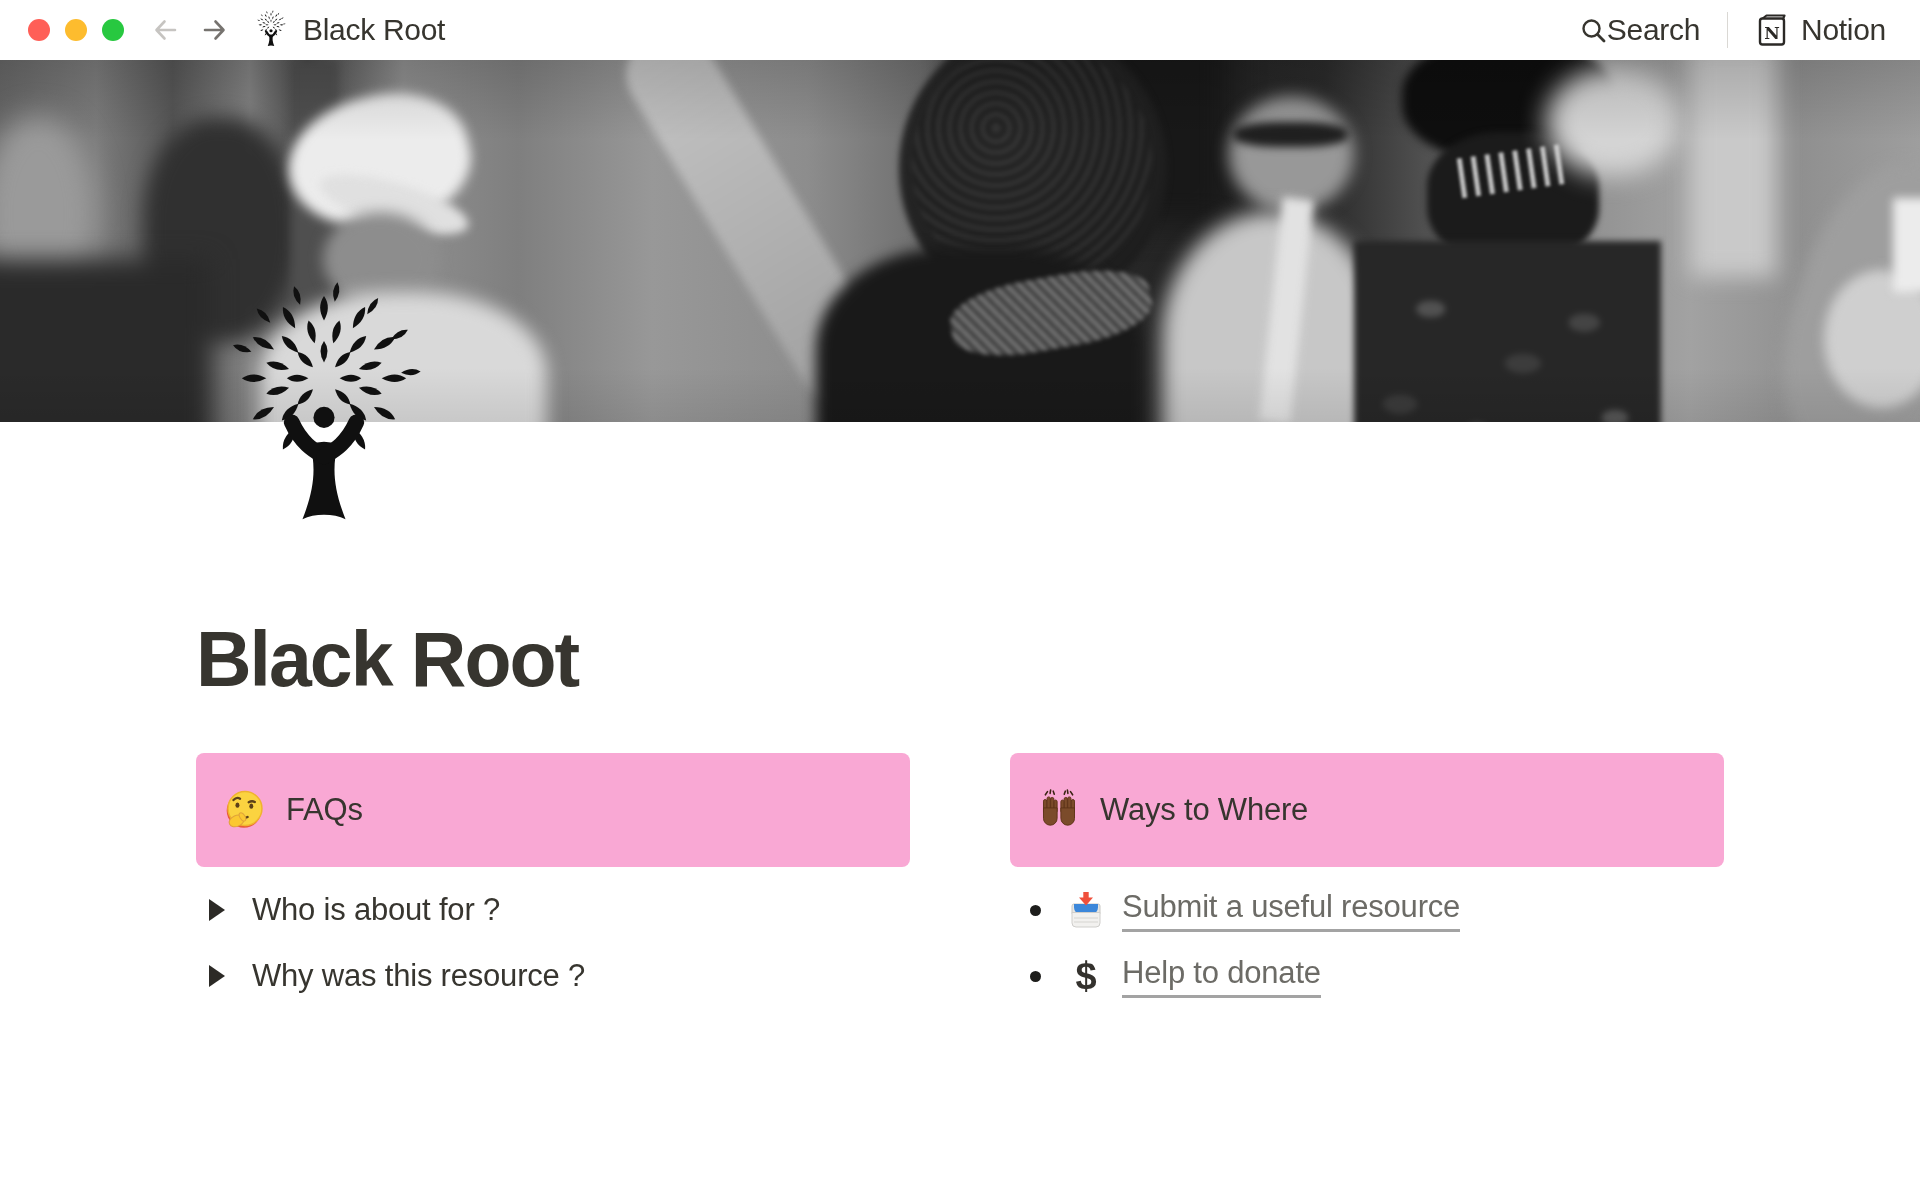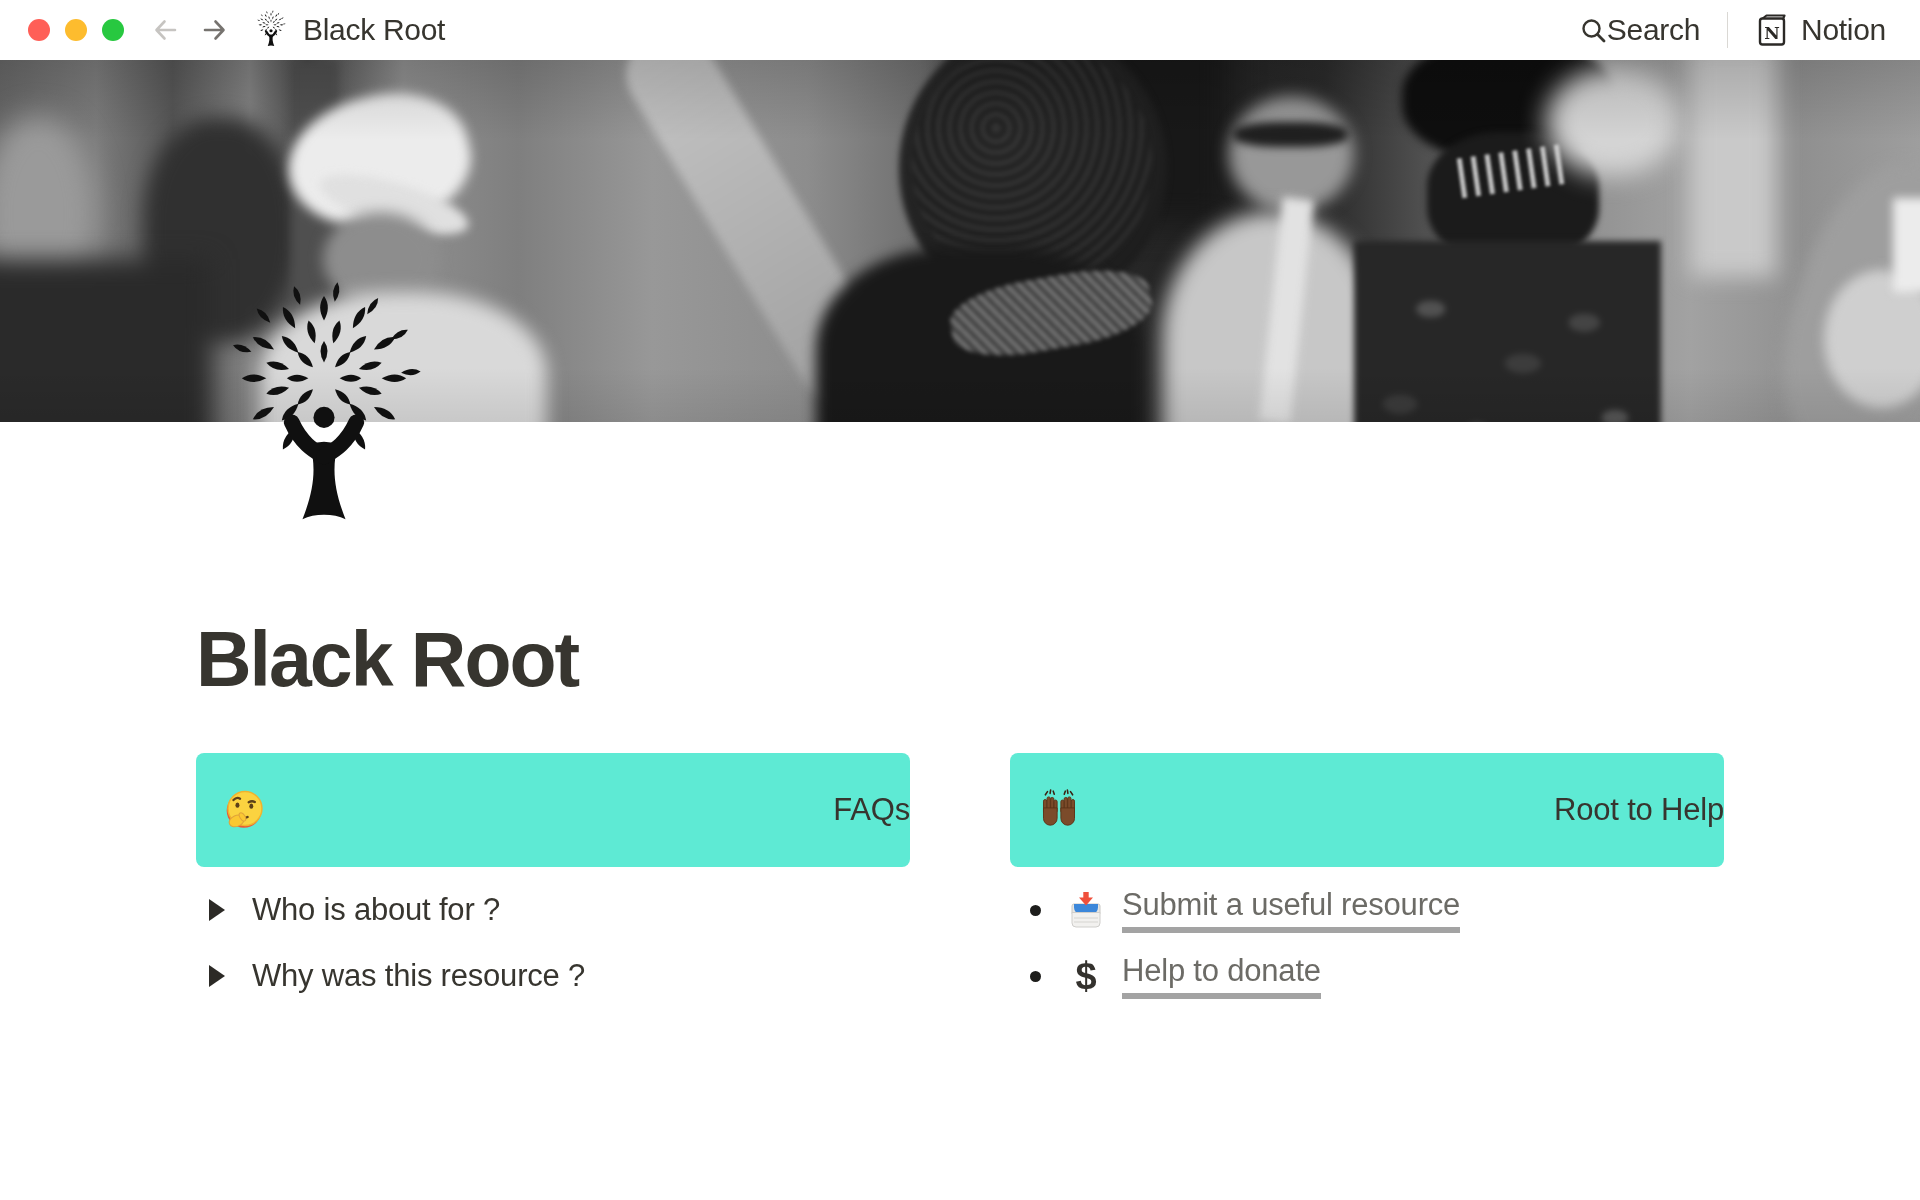--- a/index.html
+++ b/index.html
@@ -73,35 +73,35 @@
 
   
   .content { position:absolute; top:422px; left:196px; width:1528px; z-index:10; }
   .page-icon { display:block; width:196px; height:225px; margin-top:-122px; margin-left:30px; overflow:visible; }
   h1.page-title { margin-top:88px; font-size:77px; font-weight:700; letter-spacing:-2px; line-height:1.2; color:#37352F; }
   h2.page-subtitle { margin-top:56px; font-size:46px; font-weight:700; letter-spacing:-0.5px; line-height:62px; color:#37352F; }
   h2.page-subtitle span { display:block; }
 
   .columns { margin-top:48px; display:flex; gap:100px; }
   .col { flex:1; }
-  .callout { height:114px; background:#5eead4; border-radius:8px; display:flex; align-items:center;
-    padding-left:28px; cursor:default;justify-content:space-between; }
+  .callout { height:114px; background:#f9a8d4; border-radius:8px; display:flex; align-items:center;
+    padding-left:28px; cursor:default; }
   .callout .emoji { width:42px; height:44px; flex:0 0 auto; display:flex; align-items:center; justify-content:center; }
   .callout .callout-label { font-size:31px; margin-left:20px; letter-spacing:-0.2px; }
 
   .toggle-row { height:46px; margin-top:20px; display:flex; align-items:center; padding-left:13px; cursor:pointer; }
   .tri { width:0; height:0; border-top:11px solid transparent; border-bottom:11px solid transparent;
     border-left:16px solid #2C2A26; margin-right:27px; flex:0 0 auto; }
   .toggle-label { font-size:31px; letter-spacing:-0.2px; }
 
   .bullet-row { height:46px; margin-top:20px; display:flex; align-items:center; padding-left:20px; }
   .dot { width:11px; height:11px; border-radius:50%; background:#1D1D1B; margin-right:27px; flex:0 0 auto; }
   .row-icon { width:36px; height:42px; display:flex; align-items:center; justify-content:center; margin-right:18px; flex:0 0 auto; }
   .dollar { font-size:38px; font-weight:700; color:#34322E; }
-  a.plink { font-size:31px; color:#6C6B66; text-decoration:none; border-bottom:6px solid #a3a3a3;
+  a.plink { font-size:31px; color:#6C6B66; text-decoration:none; border-bottom:3px solid #a3a3a3;
     padding-bottom:4px; letter-spacing:-0.2px; cursor:pointer; }
 </style>
 </head>
 <body>
 
 <svg style="position:absolute;width:0;height:0" aria-hidden="true">
   <defs>
       <g id="tree-shape">
         <path d="M0 0 Q 6.1 -3.6 11 0 Q 6.1 3.6 0 0 Z" transform="translate(50 40) rotate(-90) translate(8 0)" fill="#101010"></path>
         <path d="M0 0 Q 6.1 -3.6 11 0 Q 6.1 3.6 0 0 Z" transform="translate(50 40) rotate(-45) translate(8 0)" fill="#101010"></path>
@@ -276,21 +276,21 @@
               <rect x="15.2" y="11.5" width="3" height="12" rx="1.5"></rect>
               <path d="M5.2 19 h13 v10 a6.5 6.5 0 0 1 -6.5 6.5 h-0 a6.5 6.5 0 0 1 -6.5 -6.5 z"></path>
               <rect x="31.7" y="11" width="3.1" height="13" rx="1.55"></rect>
               <rect x="28.3" y="8.5" width="3.1" height="14" rx="1.55"></rect>
               <rect x="24.9" y="9" width="3.1" height="14" rx="1.55"></rect>
               <rect x="21.8" y="11.5" width="3" height="12" rx="1.5"></rect>
               <path d="M21.8 19 h13 v10 a6.5 6.5 0 0 1 -6.5 6.5 h-0 a6.5 6.5 0 0 1 -6.5 -6.5 z"></path>
             </g>
           </svg>
         </span>
-        <span class="callout-label">Root to Help</span>
+        <span class="callout-label">Ways to Where</span>
       </div>
 
       <div class="bullet-row">
         <span class="dot"></span>
         <span class="row-icon">
           <svg width="34" height="40" viewBox="0 0 34 40">
             <rect x="3" y="14" width="28" height="11" rx="2" fill="#E8E7E4" stroke="#C8C7C3" stroke-width="1"></rect>
             <path d="M5 14 h24 v3.5 a7 7 0 0 1 -7 7 h-10 a7 7 0 0 1 -7 -7 z" fill="#3C87DA"></path>
             <path d="M14.3 2 h5.4 v5.5 h4.3 L17 15.5 L10 7.5 h4.3 z" fill="#F0503C"></path>
             <path d="M3 22.5 h28 v10.5 a4 4 0 0 1 -4 4 H7 a4 4 0 0 1 -4 -4 z" fill="#F2F1EF" stroke="#CFCECB" stroke-width="1"></path>

